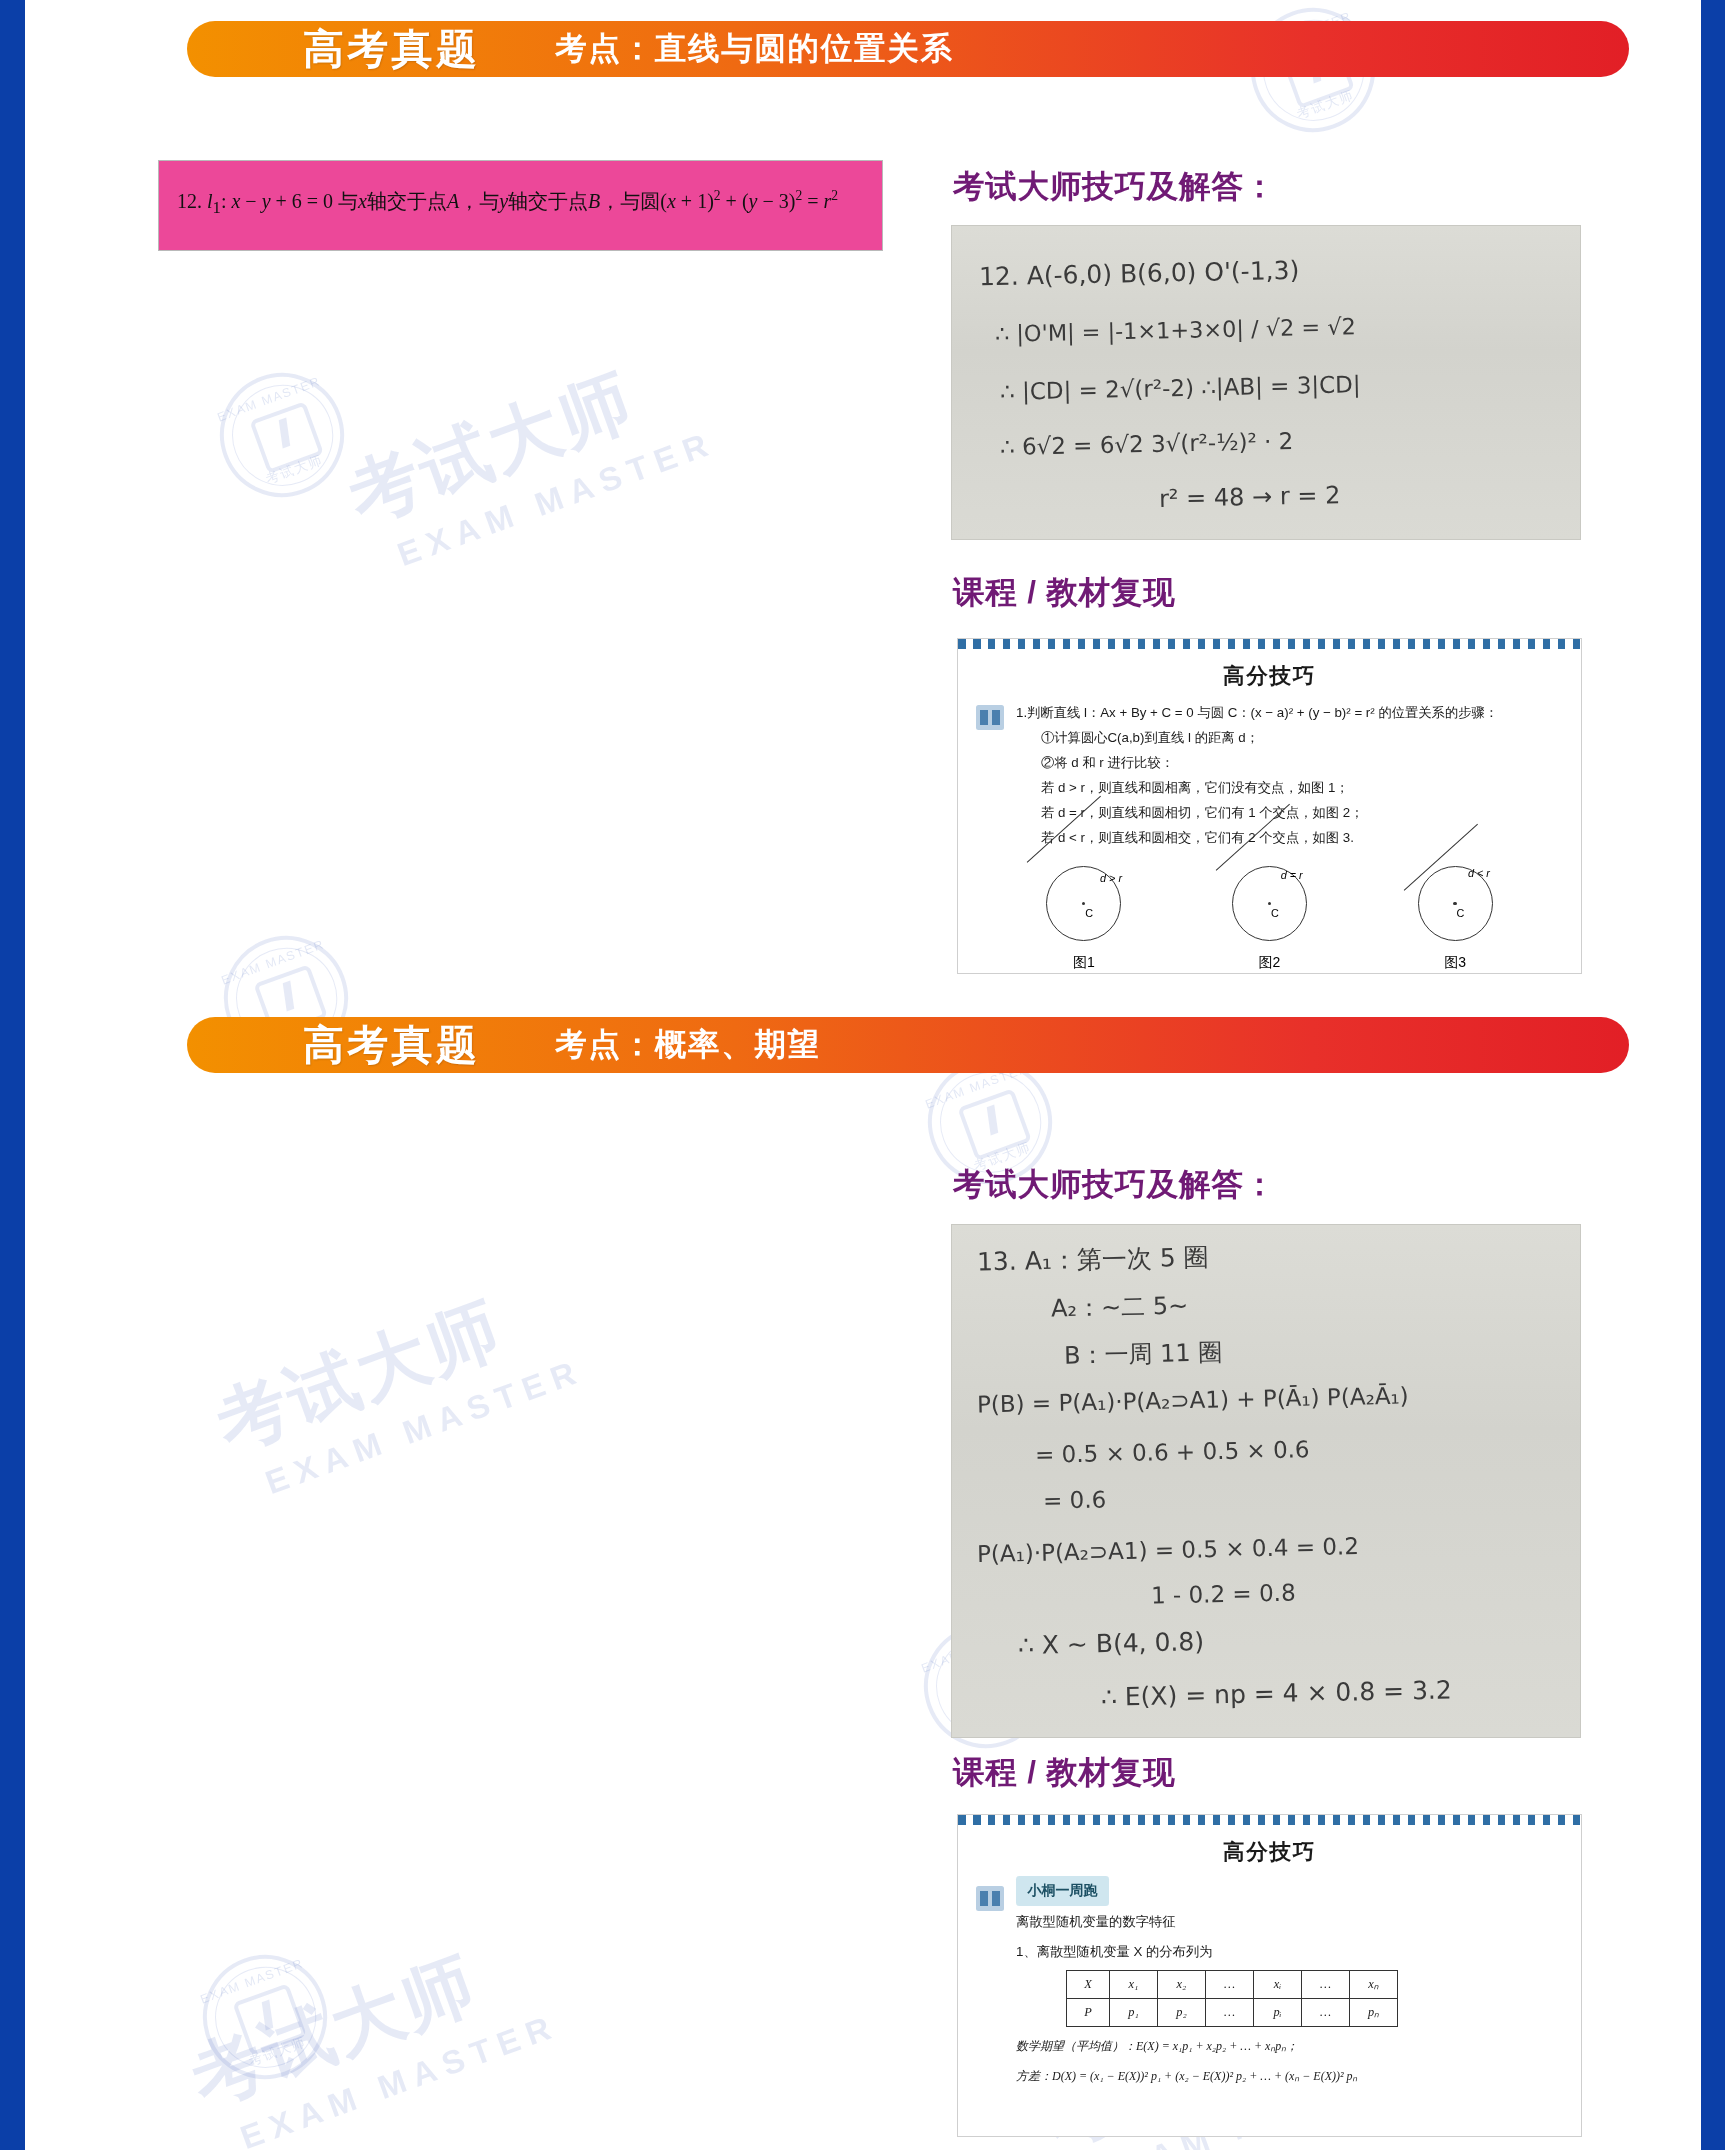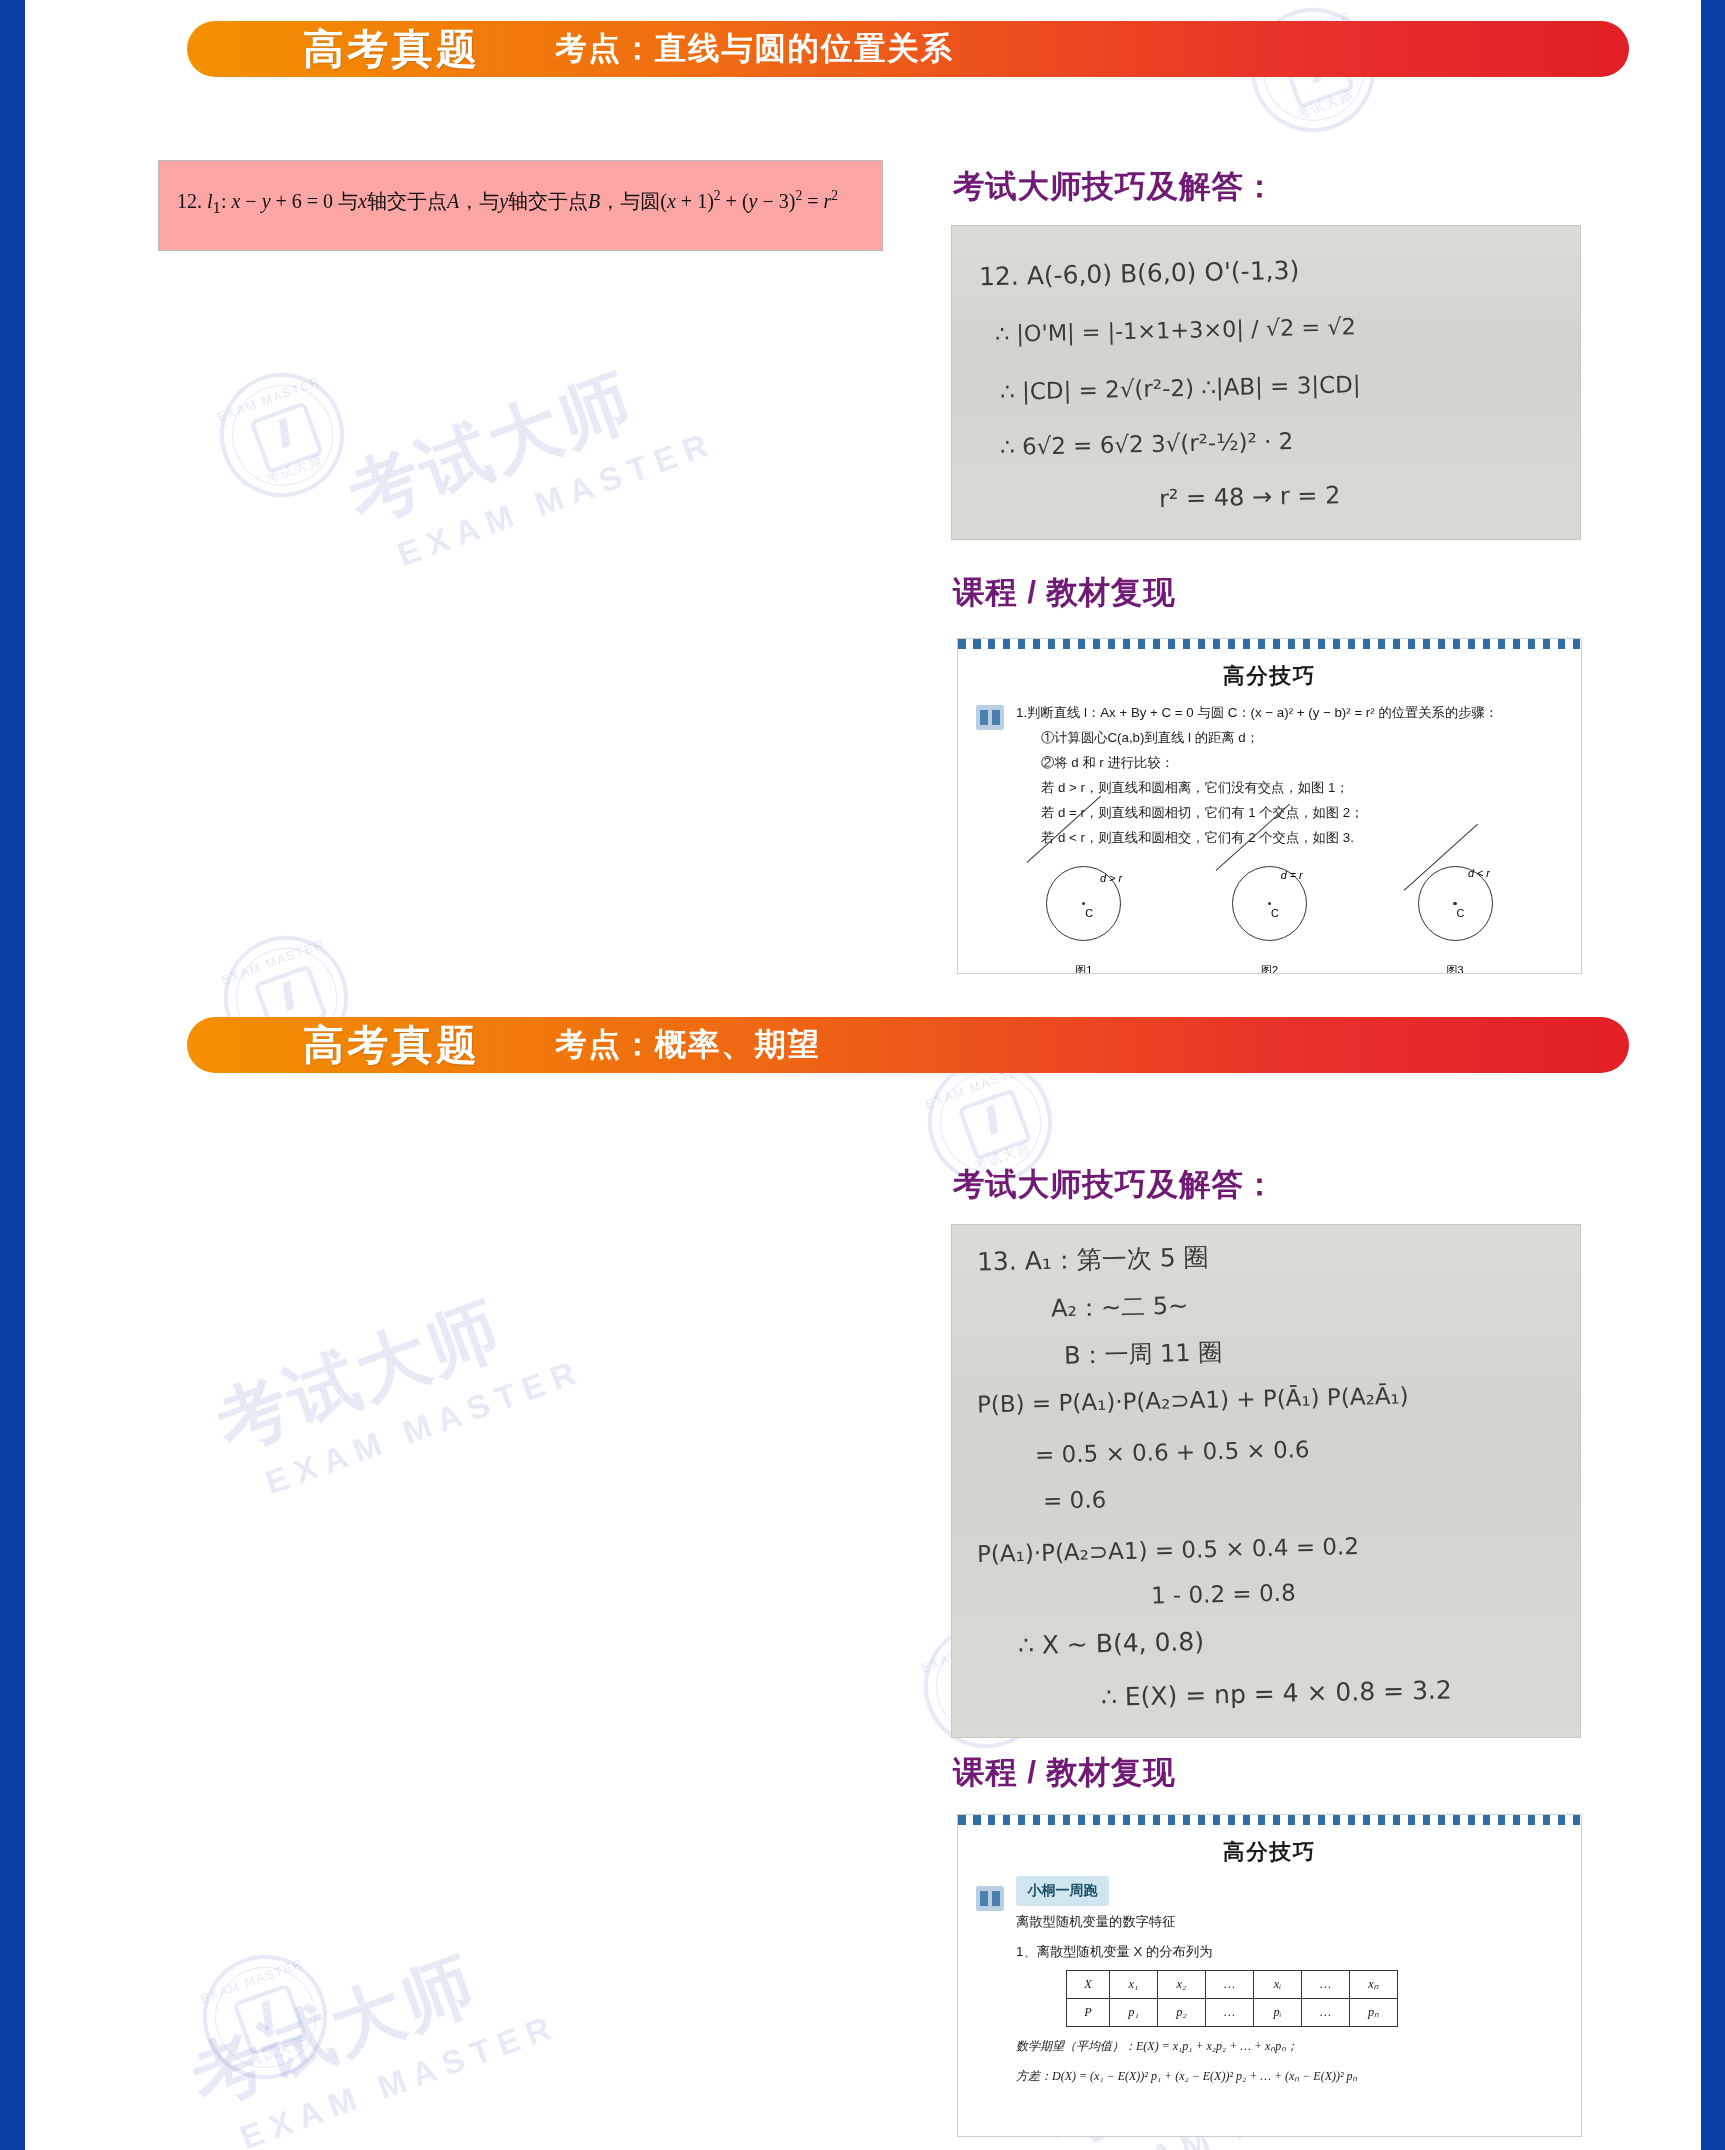--- a/index.html
+++ b/index.html
@@ -127,21 +127,21 @@
     color: #ffffff;
     font-size: 31.5px;
     font-weight: bold;
     letter-spacing: 1.7px;
     margin-left: 75px;
   }
   
   .q-box {
     position: absolute;
     border: 1.7px solid #b9b9b9;
-    background: #fca5a5;
+    background: #ec4899;
     box-sizing: border-box;
     z-index: 8;
     padding: 15px 18px 13.3px 18px;
   }
   .q-line {
     font-family: "Liberation Serif", serif;
     font-size: 20px;
     color: #111;
     line-height: 40px;
     white-space: nowrap;
@@ -265,21 +265,21 @@
     position: absolute;
     width: 99px; height: 0.8px;
     background: #333;
     left: -23px;
     transform: rotate(-42deg);
     transform-origin: left center;
   }
   .circ.d-eq .line { top: 3.3px; left: -16.6px; }
   .circ.d-gt .line { top: -5px; left: -20px; }
   .circ.d-lt .line { top: 23px; left: -15px; }
-  .cap { font-size: 11px; margin-top: 22px; }
+  .cap { font-size: 14px; margin-top: 13px; }
   
   .tag {
     display: inline-block;
     background: #cfe6ef;
     color: #1b4f63;
     font-size: 14px;
     font-weight: bold;
     padding: 2.5px 11.6px;
     border-radius: 3.3px;
     vertical-align: middle;

